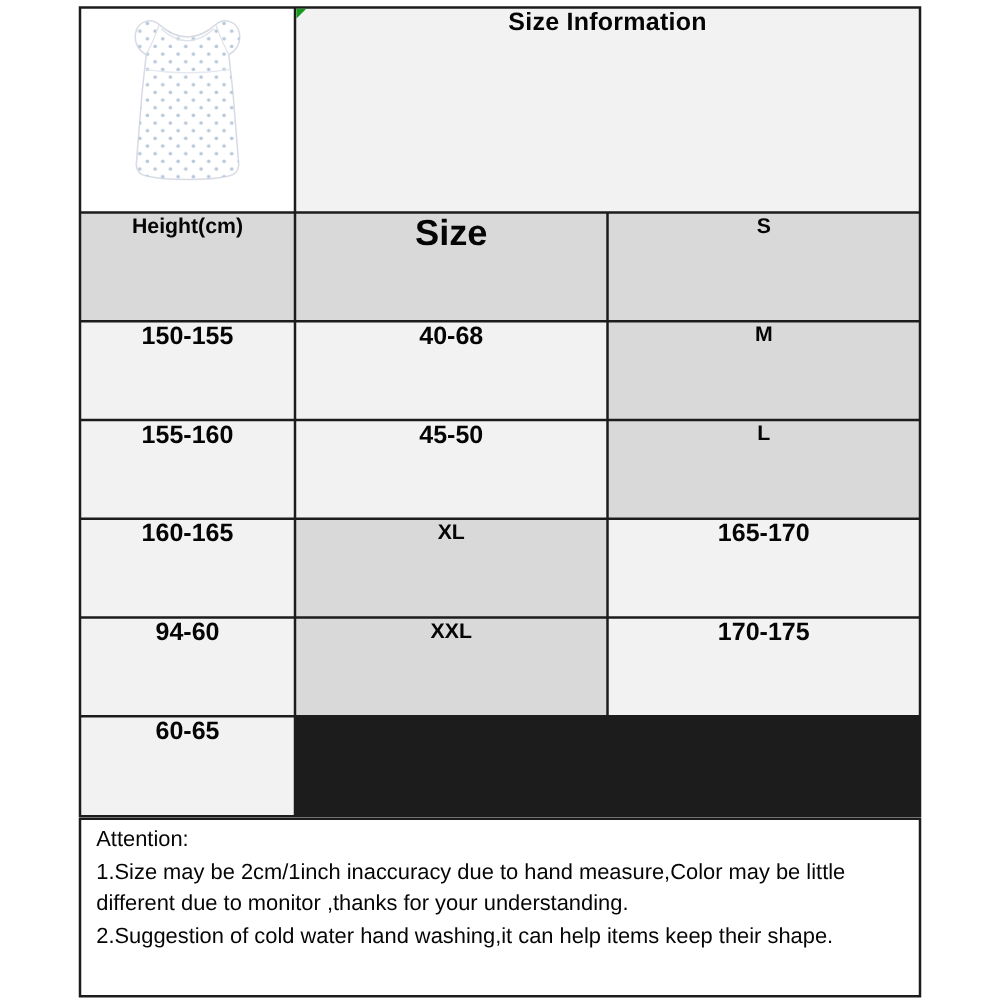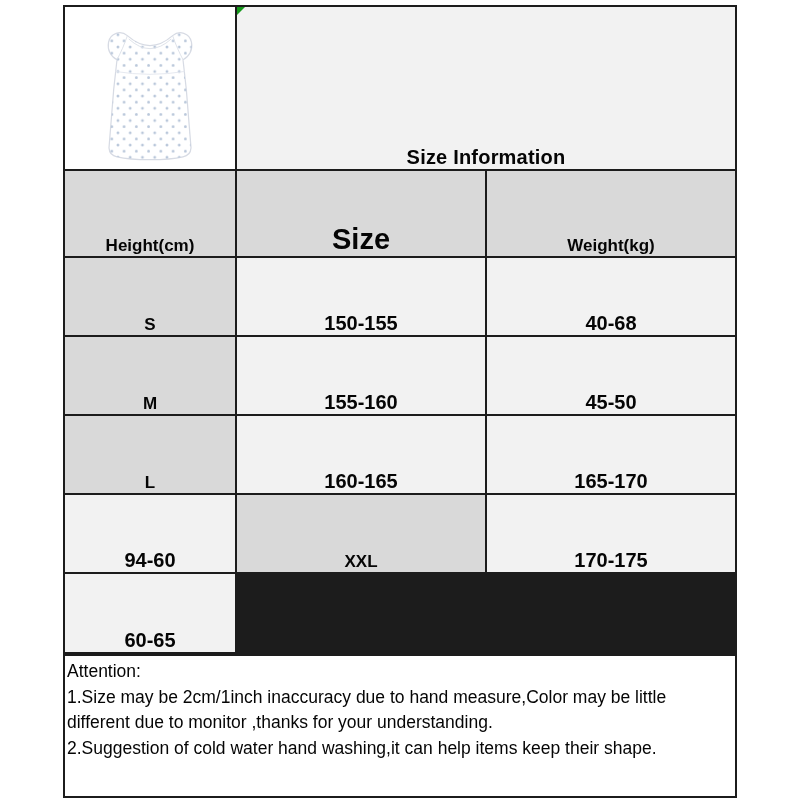--- a/index.html
+++ b/index.html
@@ -25,21 +25,21 @@
     top: 5px;
     display: grid;
     grid-template-columns: 170px 248px 248px;
     grid-template-rows: 162px 85px 77px 77px 77px 77px 78px;
     gap: 2px;
     background: #1c1c1c;      
     padding: 2px;             
   }
   .cell {
     display: flex;
-    align-items: flex-end;
+    align-items: flex-start;
     justify-content: center;
     overflow: hidden;
   }
   .c-img   { background: #ffffff; }
   .c-title {
     background: #f2f2f2;
     grid-column: 2 / 4;
     position: relative;
     font-weight: bold;
     font-size: 20px;
@@ -62,21 +62,21 @@
   
   .attention {
     position: absolute;
     left: 63px;
     top: 654px;
     width: 674px;
     height: 144px;
     box-sizing: border-box;
     border: 2px solid #1c1c1c;
     background: #ffffff;
-    padding: 3px 8px 0 2px;
+    padding: 3px 8px 0 12px;
     font-size: 17.5px;
     line-height: 1.47;
   }
   .attention p { margin: 0; }
 
   .dress-svg { display: block; }
 </style>
 </head>
 <body>
 
@@ -100,33 +100,33 @@
         <path d="M33.5 49 Q70 55 106.5 49" fill="none" stroke="#e4e8ef" stroke-width="1"></path>
       </svg>
     </div>
     <div class="cell c-title">
       <span class="corner-marker"></span>
       <span>Size Information</span>
     </div>
 
     <div class="cell c-head">Height(cm)</div>
     <div class="cell c-head big">Size</div>
-    <div class="cell c-head">Weight(kg)</div>
 
     <div class="cell c-size">S</div>
     <div class="cell c-val">150-155</div>
     <div class="cell c-val">40-68</div>
 
     <div class="cell c-size">M</div>
     <div class="cell c-val">155-160</div>
     <div class="cell c-val">45-50</div>
 
     <div class="cell c-size">L</div>
     <div class="cell c-val">160-165</div>
 
+    <div class="cell c-size">XL</div>
     <div class="cell c-val">165-170</div>
     <div class="cell c-val">94-60</div>
 
     <div class="cell c-size">XXL</div>
     <div class="cell c-val">170-175</div>
     <div class="cell c-val">60-65</div>
 
   </div>
 
   <div class="attention">

